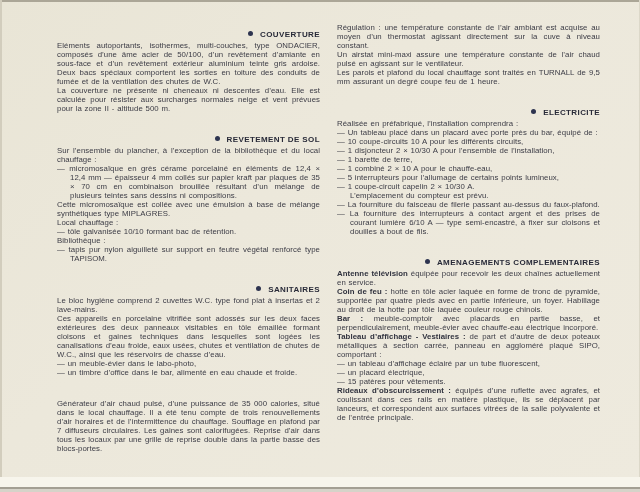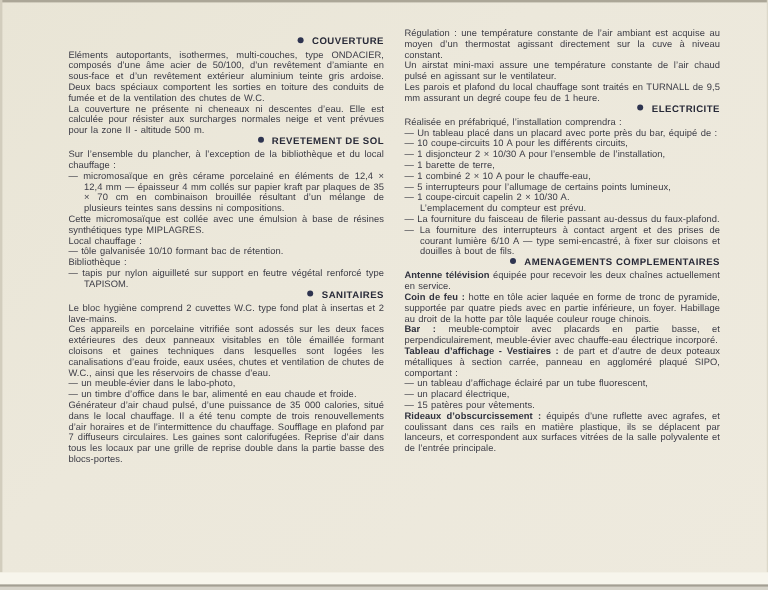--- a/index.html
+++ b/index.html
@@ -15,21 +15,21 @@
   .edge-left{position:absolute;top:0;left:0;bottom:15px;width:2px;background:#d2cdbd;}
   .edge-right{position:absolute;top:0;right:0;bottom:15px;width:1px;background:#dcd8c9;}
   .bottom-band{position:absolute;left:0;right:0;bottom:5px;height:10px;background:#f7f5ec;}
   .bottom-line{position:absolute;left:0;right:0;bottom:3px;height:2px;background:#a39f93;}
   .bottom-foot{position:absolute;left:0;right:0;bottom:0;height:3px;background:#d6d3c9;}
 
   .col{position:absolute;width:263px;}
   .col-left{left:57px;top:30px;}
   .col-right{left:337px;top:23px;}
 
-  .section{margin-top:0;}
+  .section{margin-top:22px;}
   .section:first-child{margin-top:0;}
   h2.heading{
     margin:0 0 1px 0;font-size:8px;line-height:10px;font-weight:bold;
     color:#282a38;letter-spacing:0.4px;text-align:right;
   }
   .bullet{
     display:inline-block;width:5px;height:5px;border-radius:50%;
     background:#2e3450;margin-right:7px;vertical-align:1px;
   }
   p.para{
@@ -53,21 +53,21 @@
     <div class="section">
       <h2 class="heading"><span class="bullet"></span><span>COUVERTURE</span></h2>
       <p class="para">Eléments autoportants, isothermes, multi-couches, type ONDACIER, composés d’une âme acier de 50/100, d’un revêtement d’amiante en sous-face et d’un revêtement extérieur aluminium teinte gris ardoise. Deux bacs spéciaux comportent les sorties en toiture des conduits de fumée et de la ventilation des chutes de W.C.</p>
       <p class="para">La couverture ne présente ni cheneaux ni descentes d’eau. Elle est calculée pour résister aux surcharges normales neige et vent prévues pour la zone II - altitude 500 m.</p>
     </div>
 
     <div class="section">
       <h2 class="heading"><span class="bullet"></span><span>REVETEMENT DE SOL</span></h2>
       <p class="para">Sur l’ensemble du plancher, à l’exception de la bibliothèque et du local chauffage :</p>
       <p class="para dash">— micromosaïque en grès cérame porcelainé en éléments de 12,4 × 12,4 mm — épaisseur 4 mm collés sur papier kraft par plaques de 35 × 70 cm en combinaison brouillée résultant d’un mélange de plusieurs teintes sans dessins ni compositions.</p>
-      <p class="para">Cette micromosaïque est collée avec une émulsion à base de résines synthétiques type MIPLAGRES.</p>
+      <p class="para">Cette micromosaïque est collée avec une émulsion à base de mélange synthétiques type MIPLAGRES.</p>
       <p class="para">Local chauffage :</p>
       <p class="para dash">— tôle galvanisée 10/10 formant bac de rétention.</p>
       <p class="para">Bibliothèque :</p>
       <p class="para dash">— tapis pur nylon aiguilleté sur support en feutre végétal renforcé type TAPISOM.</p>
     </div>
 
     <div class="section">
       <h2 class="heading"><span class="bullet"></span><span>SANITAIRES</span></h2>
       <p class="para">Le bloc hygiène comprend 2 cuvettes W.C. type fond plat à insertas et 2 lave-mains.</p>
       <p class="para">Ces appareils en porcelaine vitrifiée sont adossés sur les deux faces extérieures des deux panneaux visitables en tôle émaillée formant cloisons et gaines techniques dans lesquelles sont logées les canalisations d’eau froide, eaux usées, chutes et ventilation de chutes de W.C., ainsi que les réservoirs de chasse d’eau.</p>

